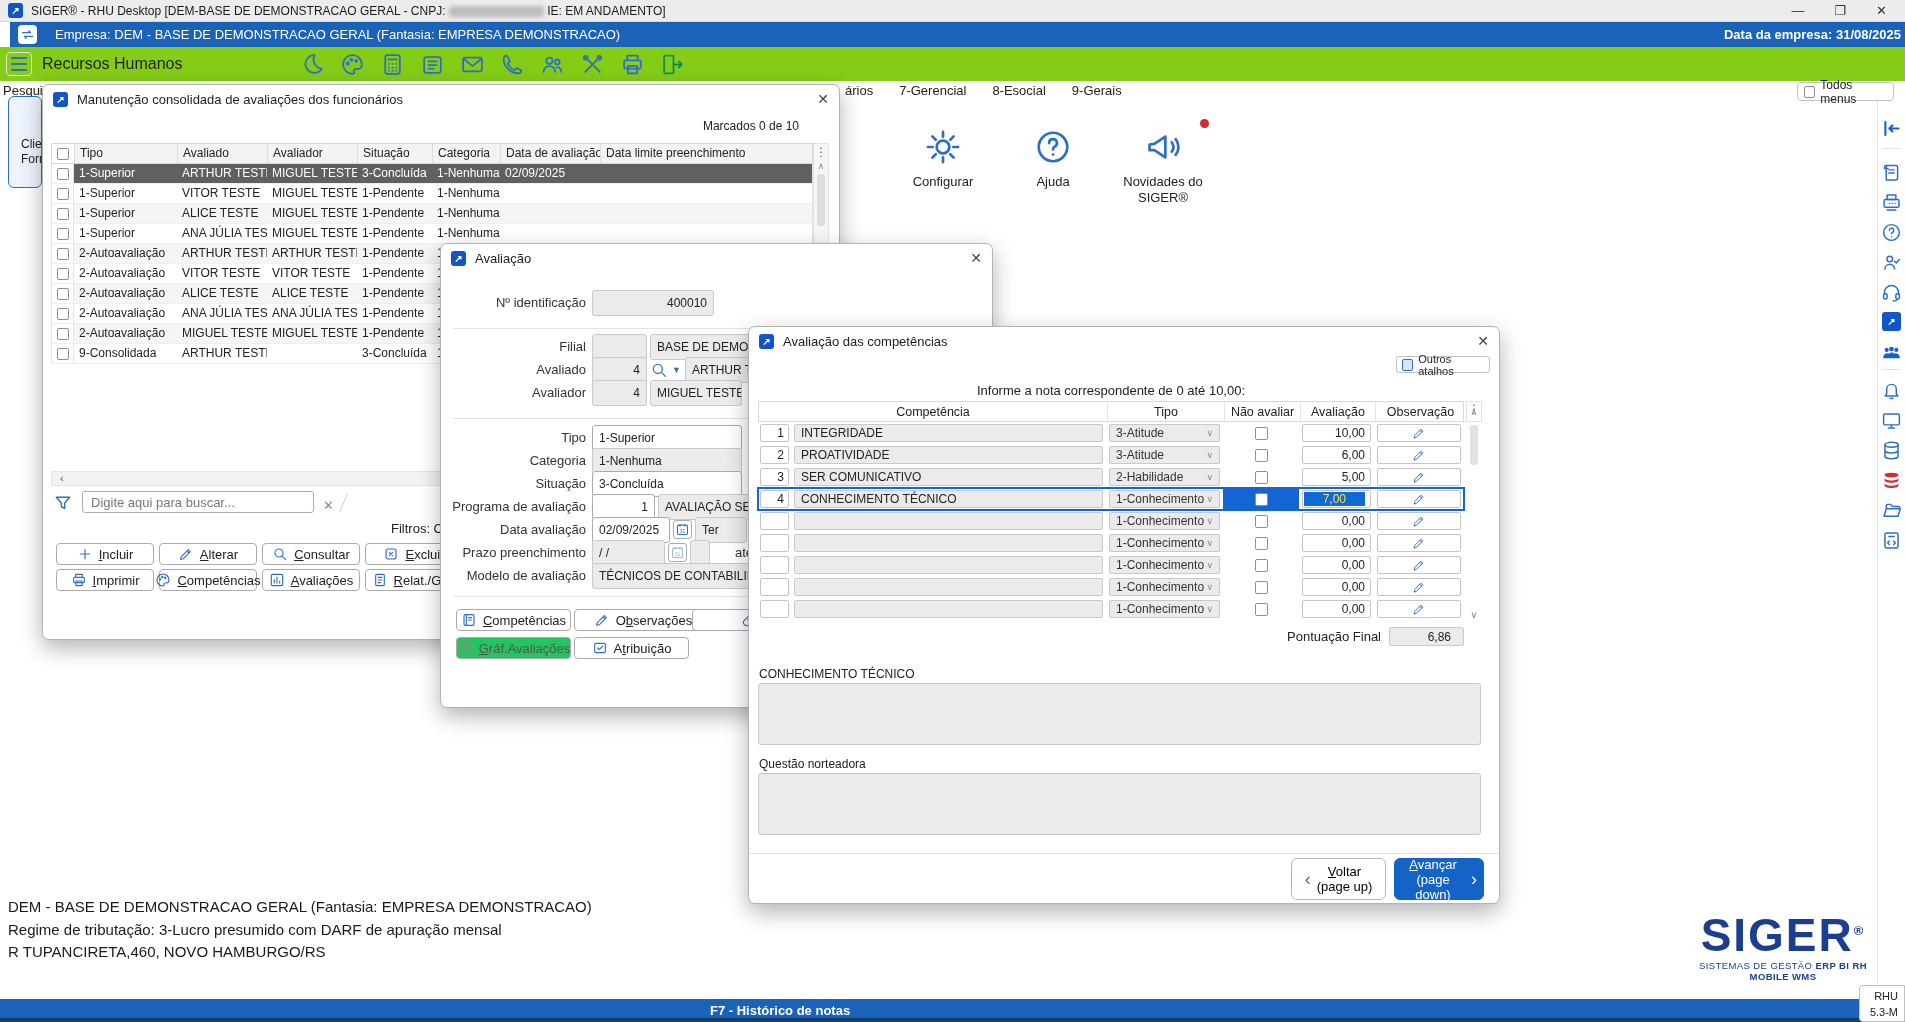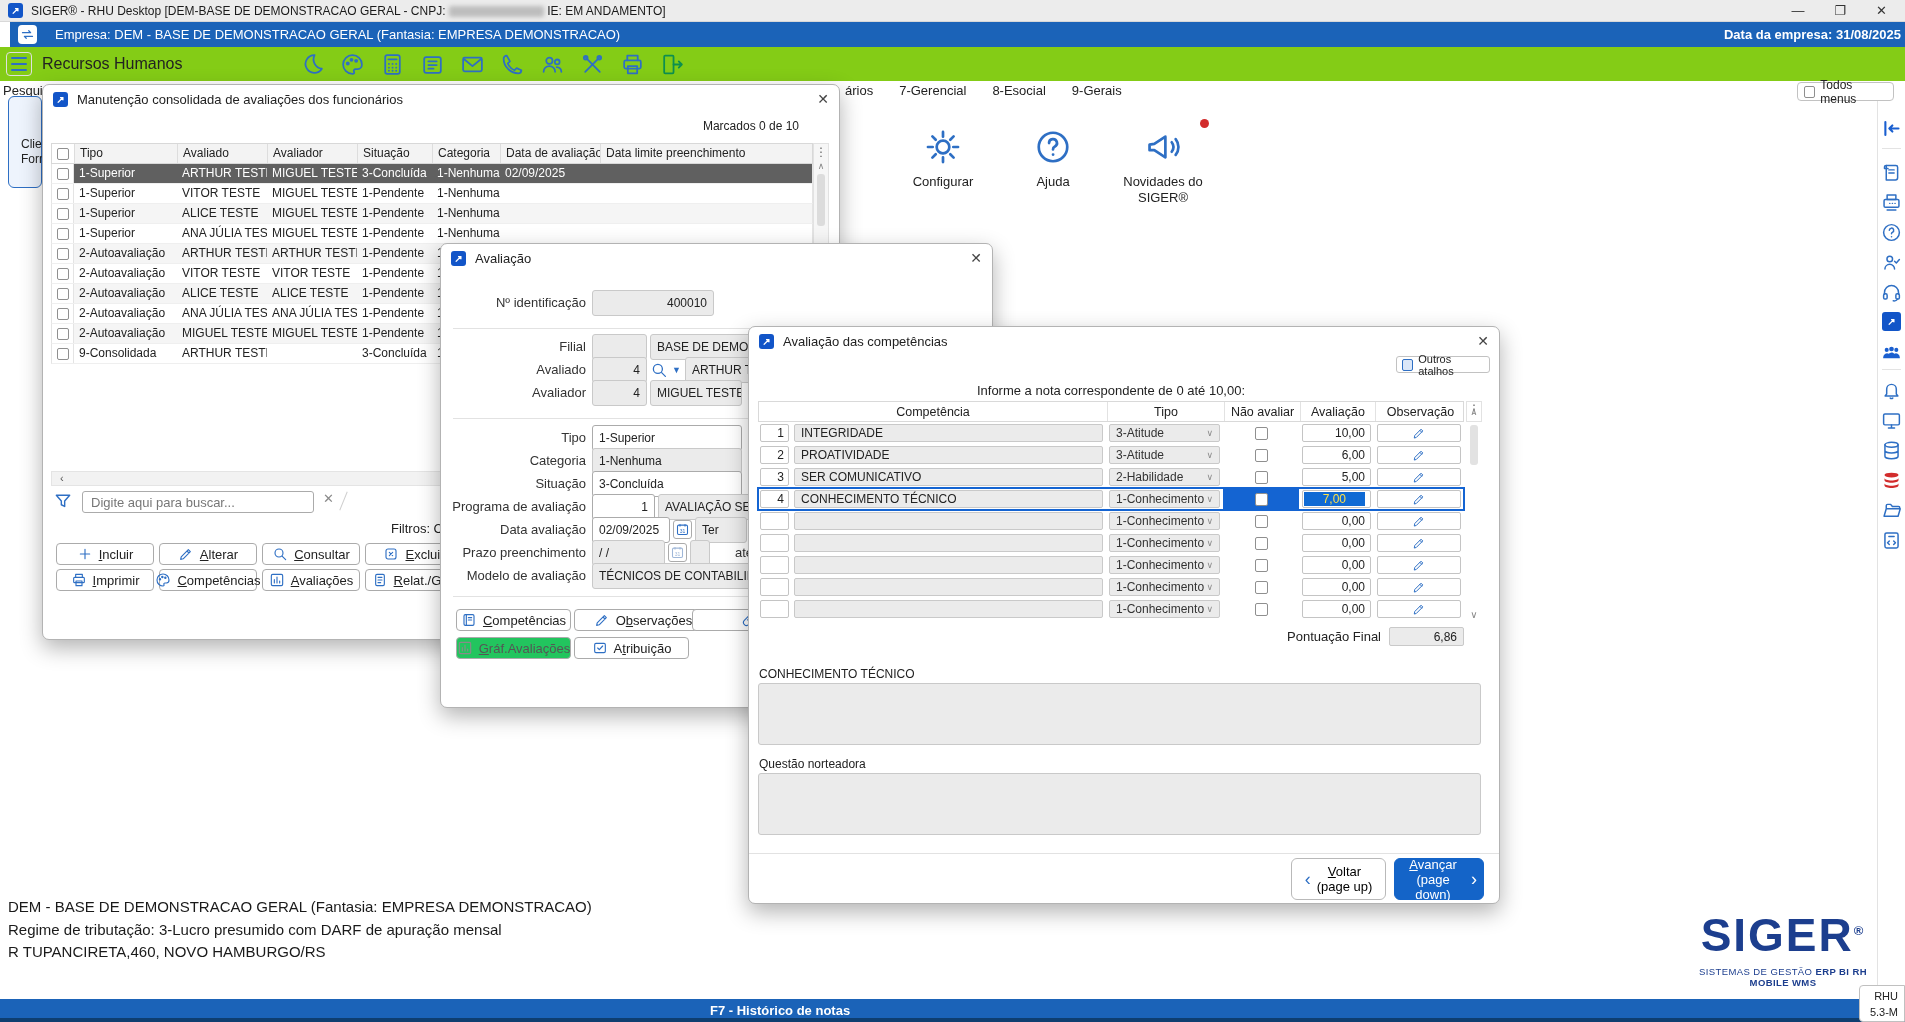--- a/index.html
+++ b/index.html
@@ -59,21 +59,21 @@
   .t-head .cell{border-left:1px solid #ddd;padding:2px 5px;white-space:nowrap;overflow:hidden;}
   .trow{height:19px;border-bottom:1px solid #efefef;border-left:1px solid #e4e4e4;border-right:1px solid #e4e4e4;}
   .trow .cell{padding:2px 5px;white-space:nowrap;overflow:hidden;}
   .trow.alt{background:#f5f5f5;}
   .trow.sel{background:#606060;color:#fff;}
   .cellchk{display:flex;align-items:center;justify-content:center;background:#fff;border-right:1px solid #e4e4e4;}
   .vstrip1{position:absolute;left:770px;top:58px;width:16px;height:210px;background:#f6f6f6;border:1px solid #e2e2e2;
            box-sizing:border-box;text-align:center;color:#666;}
   .hscroll{position:absolute;left:8px;top:386px;width:762px;height:15px;background:#f2f2f2;border:1px solid #e4e4e4;
            box-sizing:border-box;color:#555;font-size:11px;padding-left:8px;}
-  .filterrow{position:absolute;left:10px;top:406px;display:flex;align-items:flex-start;gap:9px;}
+  .filterrow{position:absolute;left:10px;top:406px;display:flex;align-items:flex-end;gap:9px;}
   .filterrow .ic{width:20px;height:20px;}
   .searchin{width:232px;height:22px;border:1px solid #ababab;border-radius:3px;font-size:13px;padding:0 8px;
             color:#222;font-family:"Liberation Sans",sans-serif;box-sizing:border-box;}
   .searchin::placeholder{color:#777;}
   .filtros{position:absolute;left:348px;top:436px;font-size:13px;color:#222;white-space:nowrap;}
   .btn{height:22px;border:1px solid #ababab;border-radius:4px;background:#fff;display:inline-flex;align-items:center;
        justify-content:center;gap:6px;font-size:13px;color:#222;box-sizing:border-box;font-family:"Liberation Sans",sans-serif;}
   .btn .ic{width:16px;height:16px;}
   .btn.gray{background:#22c55e;color:#555;}
   .btn.gray .ic{color:#8a8a8a;}
@@ -114,37 +114,37 @@
           align-items:center;justify-content:flex-end;padding:0 5px;font-size:12px;box-sizing:border-box;}
   .obsbx{height:18px;margin:0 3px;border:1px solid #c4c4c4;border-radius:2px;background:#fff;display:flex;
          align-items:center;justify-content:center;box-sizing:border-box;}
   .obsbx .ic{width:14px;height:14px;}
   .w3row.sel{outline:2px solid #1464d2;outline-offset:-1px;}
   .w3row.sel .chkcell{background:#1464d2;}
   .seltxt{background:#0f6ad4;color:#fde047;padding:0 19px;}
   .vstrip3{position:absolute;left:717px;top:74px;width:16px;height:219px;text-align:center;color:#888;font-size:10px;}
   .pont{position:absolute;left:420px;top:300px;width:295px;display:flex;align-items:center;justify-content:flex-end;gap:8px;font-size:13px;}
   .pontbx{width:75px;height:19px;background:#ebebeb;border:1px solid #c9c9c9;border-radius:2px;display:flex;
-          align-items:center;justify-content:flex-end;padding:0 6px;box-sizing:border-box;font-size:12px;}
+          align-items:center;justify-content:flex-end;padding:0 12px;box-sizing:border-box;font-size:12px;}
   .seclabel{position:absolute;left:10px;font-size:12px;color:#222;}
   .tarea{position:absolute;left:9px;width:723px;height:62px;background:#ebebeb;border:1px solid #c9c9c9;border-radius:3px;box-sizing:border-box;}
   .w3sep{position:absolute;left:0;top:526px;width:750px;height:1px;background:#e2e2e2;}
   .navbtn{position:absolute;top:531px;height:42px;border:1px solid #b9b9b9;border-radius:6px;background:#fff;
           display:flex;align-items:center;justify-content:center;gap:6px;font-size:13px;box-sizing:border-box;}
   .navbtn .two{text-align:center;line-height:15px;}
   .navbtn.primary{background:#1464c8;border-color:#1464c8;color:#fff;}
   .navchev{font-size:18px;color:#2e6fc4;}
   .navbtn.primary .navchev{color:#fff;}
 
   
   .finfo{left:8px;top:896px;font-size:15px;color:#1a1a1a;line-height:22.5px;z-index:1;}
   .logo{left:1683px;top:908px;width:200px;text-align:center;z-index:1;color:#1c3e8e;}
   .logoname{font-size:46px;font-weight:bold;letter-spacing:2px;line-height:46px;font-family:"Liberation Sans",sans-serif;}
   .logoreg{font-size:13px;vertical-align:super;}
-  .logotag{font-size:9.5px;letter-spacing:.4px;margin-top:8px;}
+  .logotag{font-size:9.5px;letter-spacing:.4px;margin-top:2px;}
   .statusbar{left:0;top:999px;width:1905px;height:23px;background:#1b63b8;border-bottom:4px solid #0e3e70;box-sizing:border-box;}
   .statustext{position:absolute;left:710px;top:4px;color:#fff;font-weight:bold;font-size:13px;}
   .verbox{left:1859px;top:985px;width:46px;height:37px;background:#fff;border:1px solid #c0c0c0;border-radius:4px 0 0 4px;
           box-sizing:border-box;font-size:11px;text-align:right;padding:2px 6px 0 0;line-height:16px;z-index:4;}
 </style>
 </head>
 <body>
 
 <div class="stage">
 

